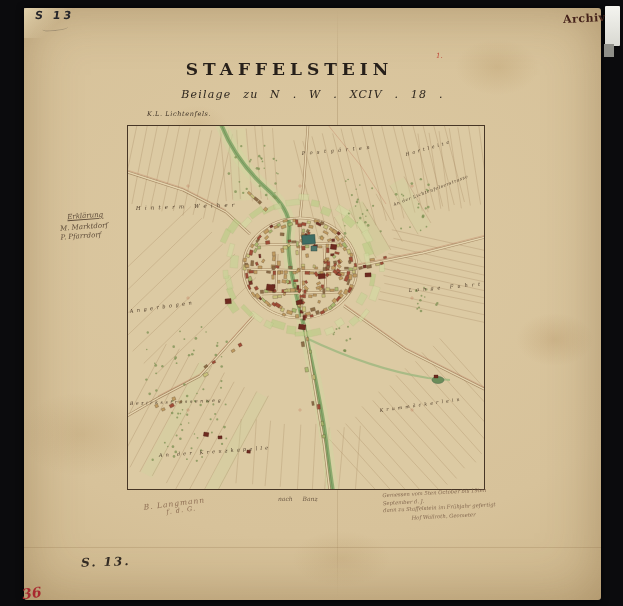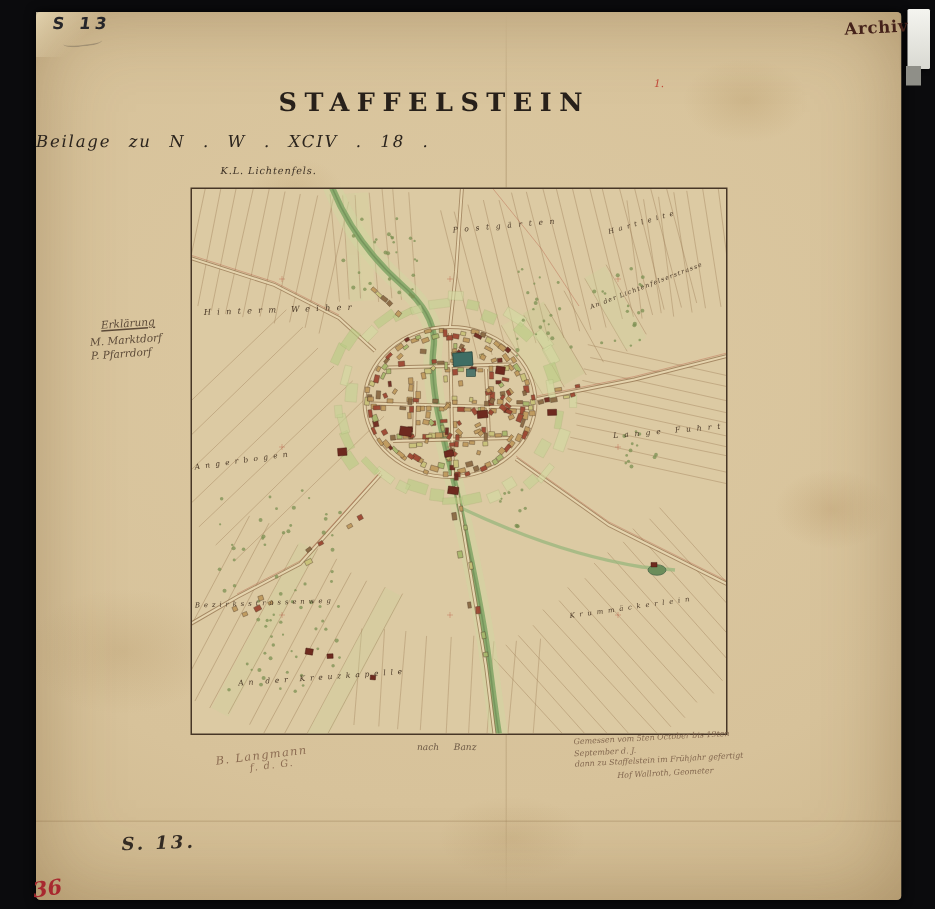--- a/index.html
+++ b/index.html
@@ -29,21 +29,21 @@
     background:linear-gradient(rgba(120,90,50,0), rgba(120,90,50,.22) 12%, rgba(120,90,50,.16) 88%, rgba(120,90,50,0));}
   .fold-h{position:absolute;left:24px;top:547px;width:577px;height:1px;background:rgba(120,90,50,.18);}
 
   .abs{position:absolute;}
   .stamp-s13{left:35px;top:9px;font-family:"DejaVu Sans",sans-serif;font-weight:bold;
     font-size:11px;letter-spacing:3px;color:#26262a;transform:skewX(-8deg);}
   .stamp-archiv{left:563px;top:12px;font-weight:bold;font-size:11px;letter-spacing:.5px;
     color:#45221a;transform:rotate(-3deg);}
   .title{left:24px;top:59px;width:531px;text-align:center;font-weight:bold;font-size:17px;
     letter-spacing:5px;color:#27201a;}
-  .subtitle{left:24px;top:88px;width:577px;text-align:left;font-style:italic;font-size:11px;
+  .subtitle{left:24px;top:88px;width:577px;text-align:center;font-style:italic;font-size:11px;
     letter-spacing:1.2px;word-spacing:7px;color:#2b241d;}
   .red-mark{left:436px;top:52px;font-size:7px;color:#c04838;font-style:italic;}
   .source-note{left:127px;top:110px;font-style:italic;font-size:6.5px;letter-spacing:.6px;color:#3e3226;margin-left:20px;}
   .legend{left:60px;top:212px;transform:rotate(-4deg);font-style:italic;font-size:7px;
     line-height:9px;color:#5c4a38;}
   .legend .t{text-decoration:underline;margin-bottom:2px;margin-left:8px;}
   .map-frame{left:127px;top:125px;width:358px;height:365px;border:1px solid #473626;
     background:#dccaa3;box-sizing:border-box;}
   .below-note{left:278px;top:495px;font-style:italic;font-size:6px;word-spacing:8px;color:#6b5844;}
   .surveyor{left:383px;top:489px;width:120px;transform:rotate(-3deg);font-style:italic;

